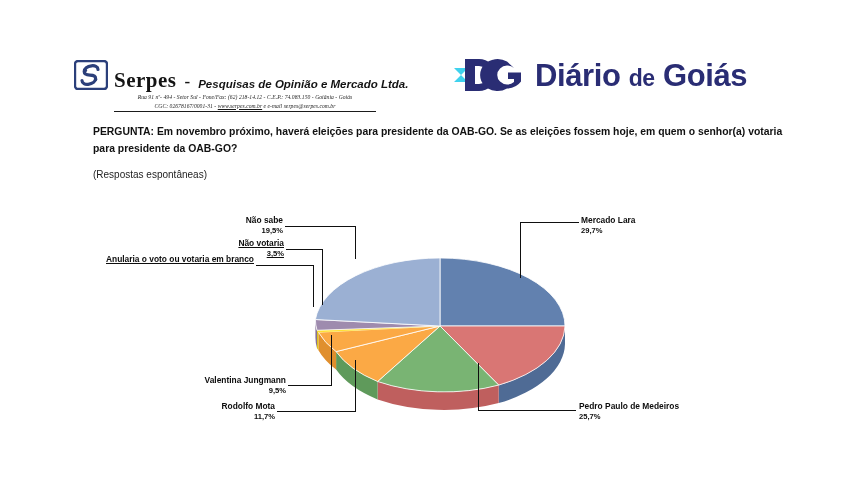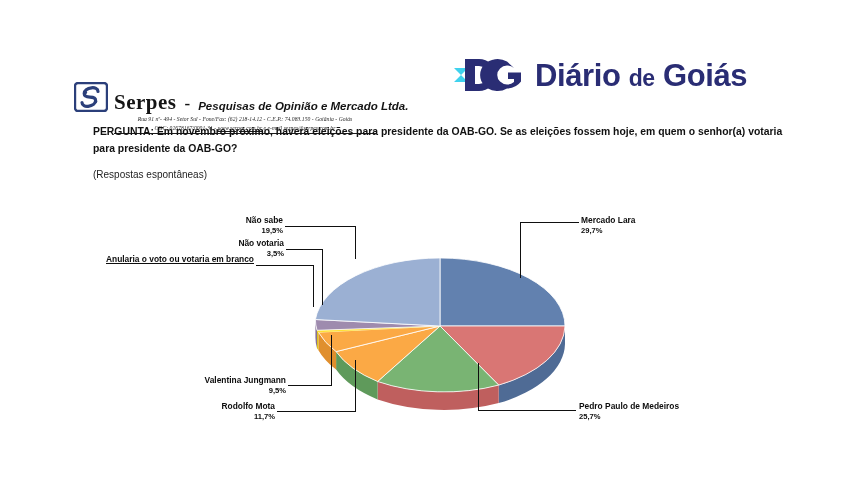--- a/index.html
+++ b/index.html
@@ -33,21 +33,20 @@
 
   .serpes-block {
     position: absolute;
     left: 74px; top: 14px;
     width: 310px;
   }
   .serpes-top {
     display: flex;
     align-items: flex-end;
     gap: 6px;
-    margin-top: 22px;
   }
   .serpes-mark {
     width: 34px; height: 30px;
     flex: 0 0 auto;
     margin-bottom: 1px;
   }
   .serpes-wordmark {
     font-family: "Liberation Serif", serif;
     font-size: 21px;
     font-weight: bold;
@@ -265,21 +264,21 @@
     <div class="leader v" style="left:520px; top:27px; height:56px;"></div>
 
     <div class="leader h" style="left:478px; top:215px; width:98px;"></div>
     <div class="leader v" style="left:478px; top:168px; height:48px;"></div>
 
     <div class="lbl left" style="left:150px; top:20px; width:133px;">
       <span>Não sabe</span>
       <span class="pct">19,5%</span>
     </div>
 
-    <div class="lbl left" style="left:150px; top:43px; width:134px;">
+    <div class="lbl left" style="left:150px; top:43px; width:134px;text-decoration:underline;">
       <span>Não votaria</span>
       <span class="pct">3,5%</span>
     </div>
 
     <div class="lbl left" style="left:40px; top:59px; width:214px;text-decoration:underline;">
       <span>Anularia o voto ou votaria em branco</span>
     </div>
 
     <div class="lbl left" style="left:130px; top:180px; width:156px;">
       <span>Valentina Jungmann</span>

